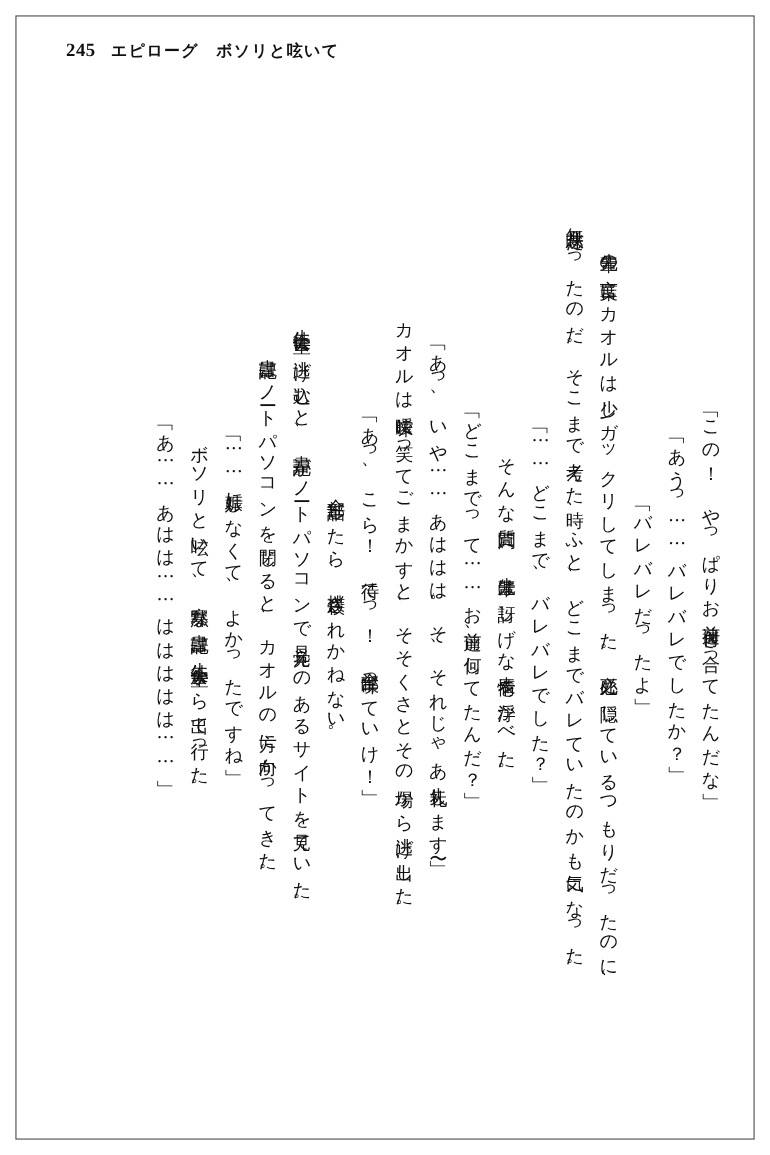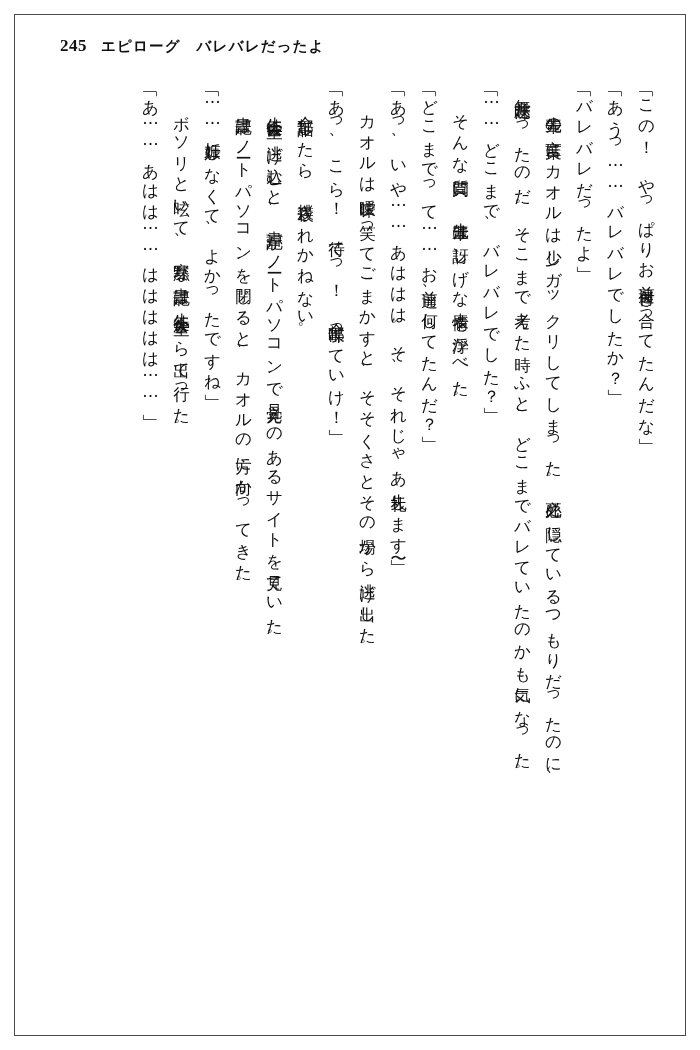--- a/index.html
+++ b/index.html
@@ -13,20 +13,21 @@
     font-family: "Liberation Serif", "DejaVu Serif", serif;
     color: #111111;
     overflow: hidden;
   }
   .page {
     position: relative;
     width: 700px;
     height: 1020px;
     background: #ffffff;
     box-sizing: border-box;
+    text-align: center;
   }
   .page-border {
     position: absolute;
     left: 14px;
     top: 14px;
     width: 672px;
     height: 1022px;
     border: 1px solid #4a4a4a;
     box-sizing: border-box;
     pointer-events: none;
@@ -85,21 +86,21 @@
 </style>
 </head>
 <body>
 
 <div class="page">
 
   <div class="page-border"></div>
 
   <div class="header">
     <span class="page-number">245</span>
-    <span class="running-head">エピローグ　バレバレだったよ</span>
+    <span class="running-head">エピローグ　ボソリと呟いて</span>
   </div>
 
   <div class="body-area">
       <div class="vline">「この！　やっぱりお前達付き合ってたんだな」</div>
       <div class="vline">「あうっ……バレバレでしたか？」</div>
       <div class="vline">「バレバレだったよ」</div>
       <div class="vline indent">先輩の言葉にカオルは少しガックリしてしまった。必死に隠しているつもりだったのに、</div>
       <div class="vline">無意味だったのだ。そこまで考えた時、ふと、どこまでバレていたのかも気になった。</div>
       <div class="vline">「……どこまで、バレバレでした？」</div>
       <div class="vline indent">そんな質問に、先輩は訝しげな表情を浮かべた。</div>

